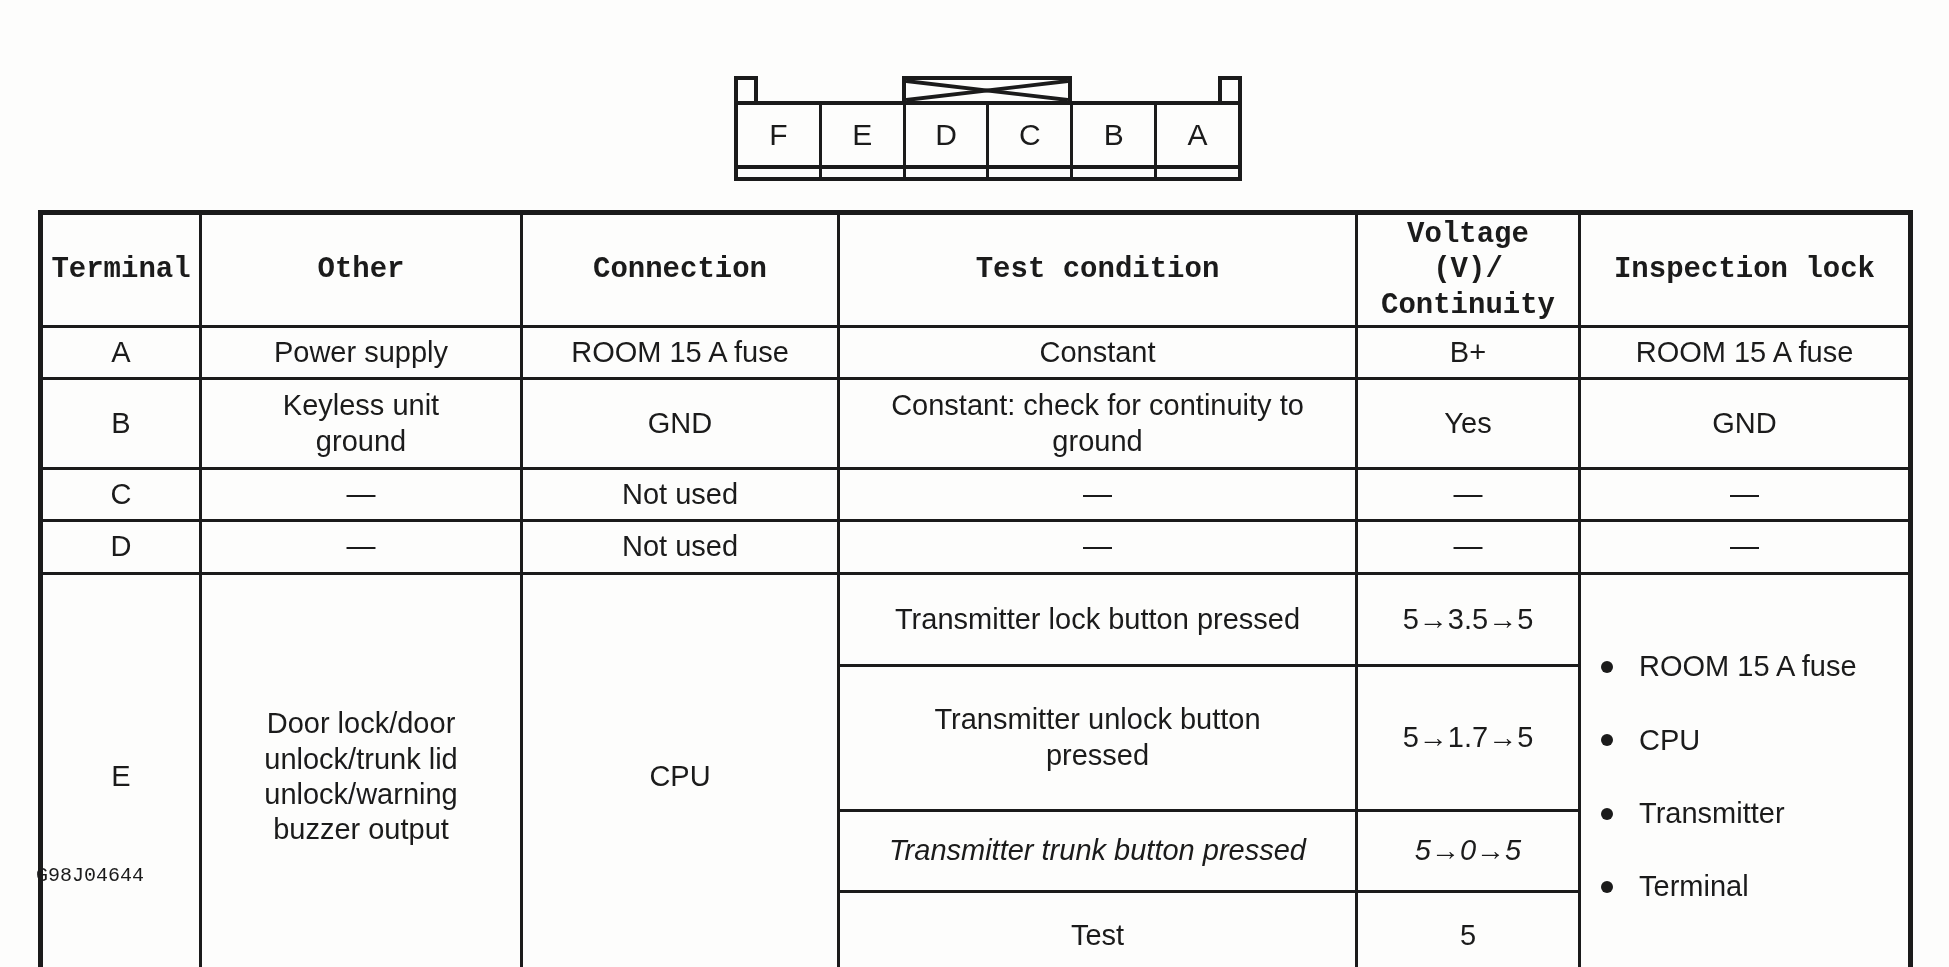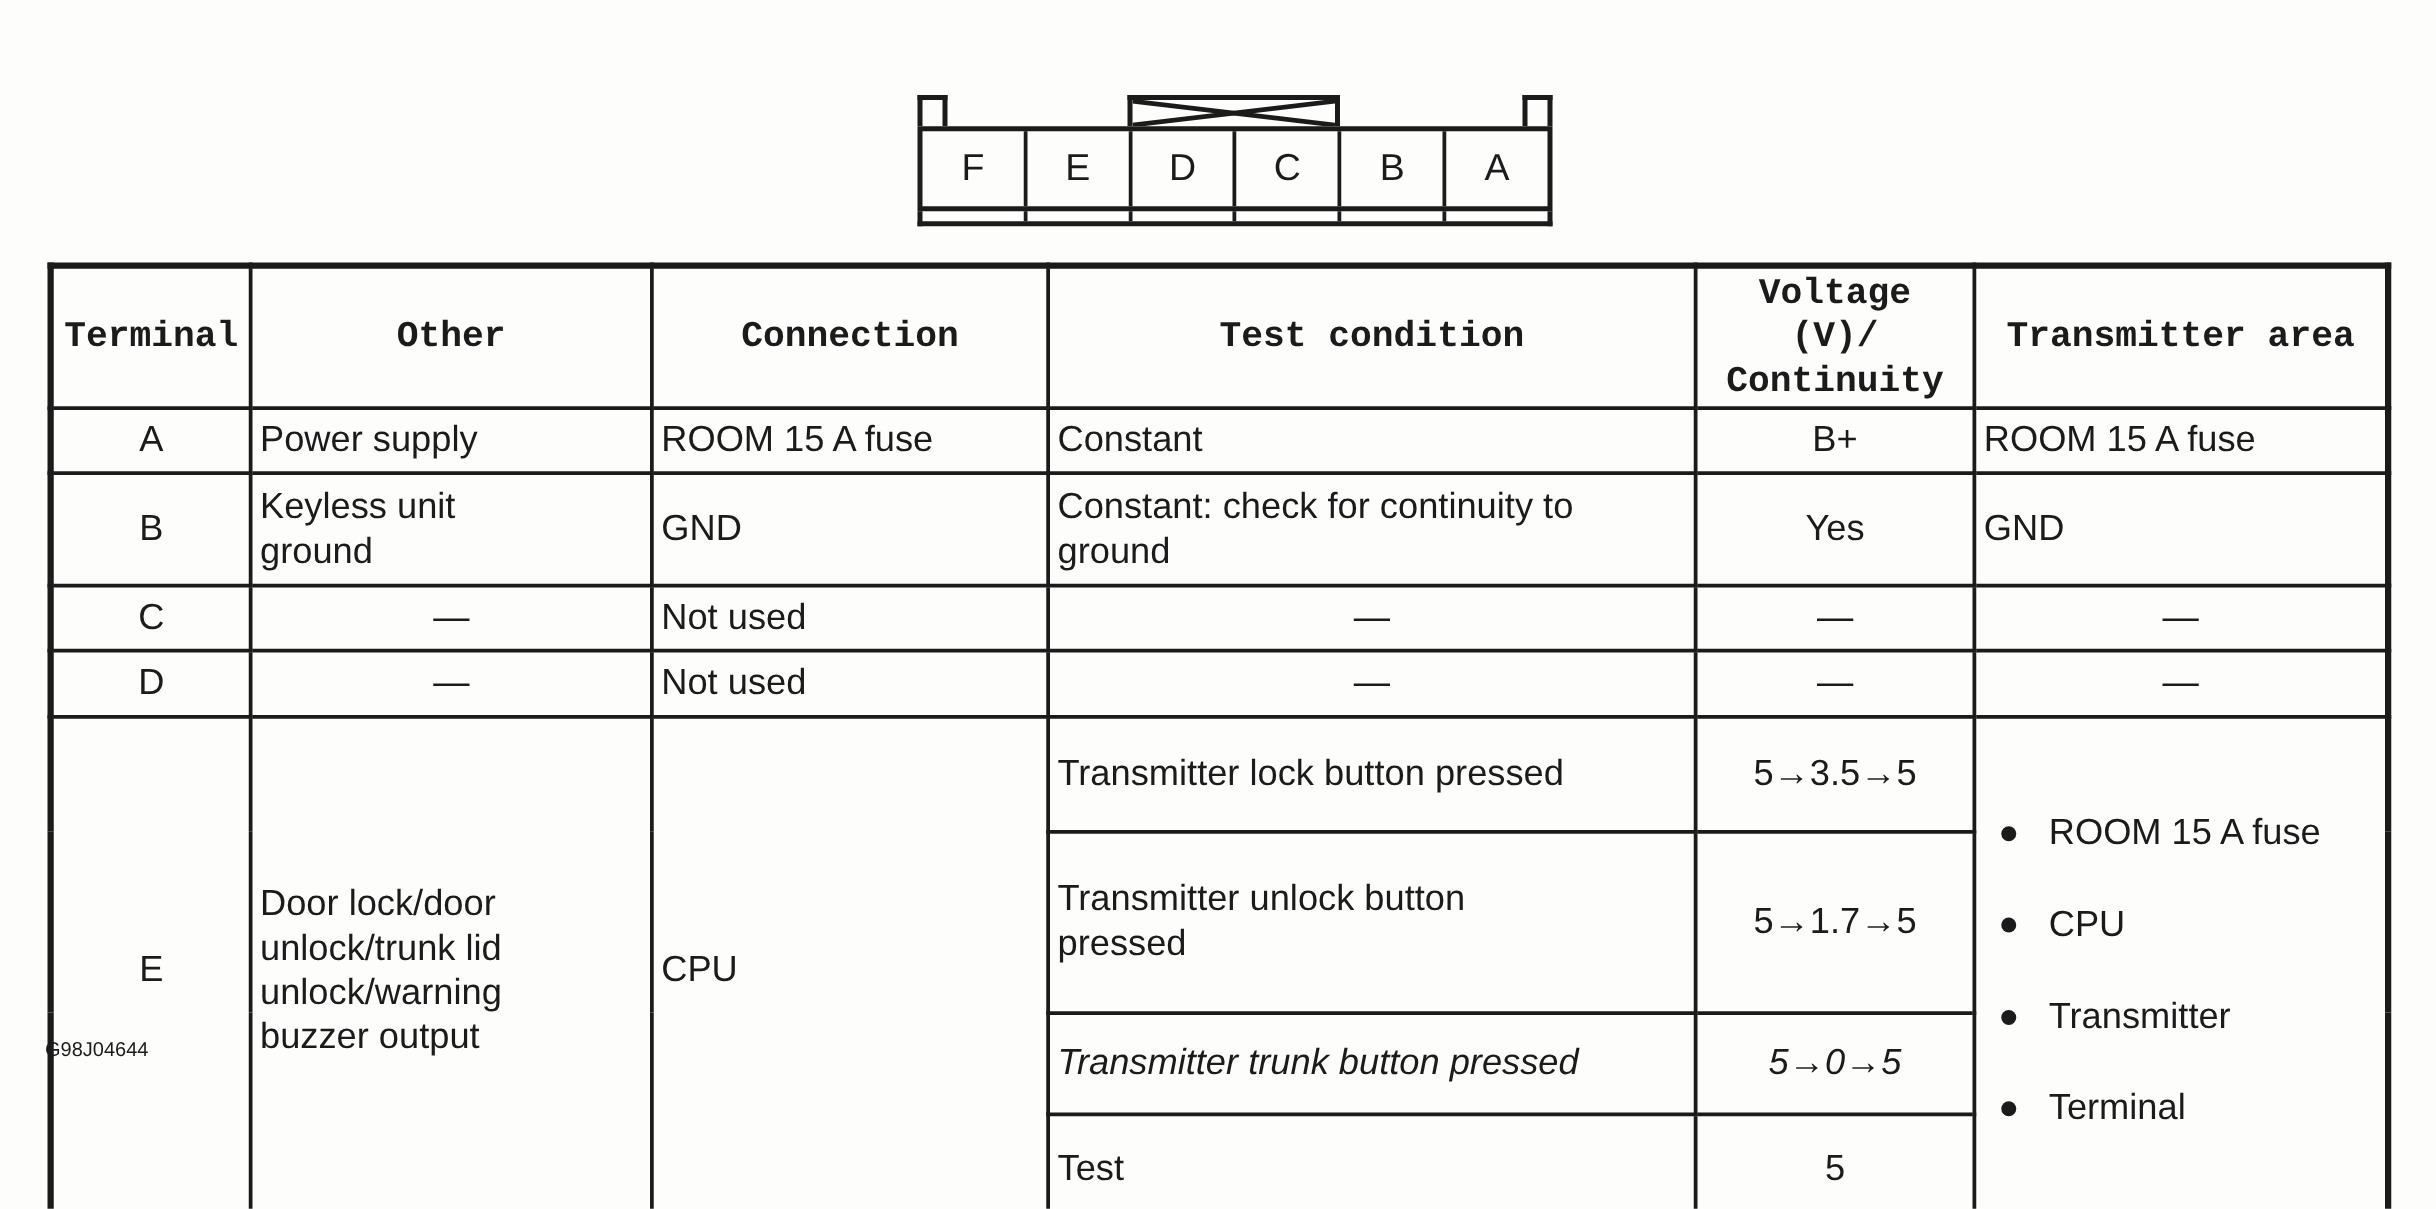--- a/index.html
+++ b/index.html
@@ -51,42 +51,42 @@
   table.spec td, table.spec th{
     border:3px solid var(--ink);
     vertical-align:middle;
     padding:2px 6px;
     white-space:pre-line;
     font-weight:normal;
     overflow:hidden;
   }
   table.spec th{ font-weight:bold; text-align:center; }
   td.ct{ text-align:center; padding:2px 2px; }
-  td.cl{ text-align:left; padding-left:13px; }
+  td.cl{ text-align:center; padding-left:13px; }
   tr.r-head{ height:88px;font-family:Liberation Mono, monospace; }
   tr.r-a{ height:52px; }
   tr.r-b{ height:90px; }
   tr.r-c{ height:52px; }
   tr.r-d{ height:53px; }
   tr.r-e1{ height:58px; }
   tr.r-e2{ height:92px; }
   tr.r-e3{ height:52px;font-style:italic; }
   tr.r-e4{ height:56px; }
   tr.r-f{ height:50px; }
 
   
   .blist{ padding-left:14px; }
   .bitem{ display:flex; align-items:center; height:38px; }
   .bdot{
     width:12px; height:12px; border-radius:50%;
     background:var(--ink); flex:0 0 12px; margin-right:26px;
   }
 
   
-  .figcode{ position:absolute; left:36px; top:832px; font-size:16px; }
+  .figcode{ position:absolute; left:36px; top:864px; font-size:20px;font-family:Liberation Mono, monospace; }
 </style>
 </head>
 <body>
 
 <div class="connector">
   <div class="conn-tab conn-tab-left"></div>
   <div class="conn-tab conn-tab-center">
     <svg viewBox="0 0 170 22" preserveAspectRatio="none">
       <line x1="0" y1="1" x2="170" y2="21" stroke="#1b1b1b" stroke-width="4"></line>
       <line x1="0" y1="21" x2="170" y2="1" stroke="#1b1b1b" stroke-width="4"></line>
@@ -124,21 +124,21 @@
   </colgroup>
 
   <tbody>
       <tr class="r-head">
     <th>Terminal</th>
     <th>Other</th>
     <th>Connection</th>
     <th>Test condition</th>
     <th>Voltage (V)/
 Continuity</th>
-    <th>Transmitter area</th>
+    <th>Inspection lock</th>
   </tr>
 
   <tr class="r-a">
     <td class="ct">A</td>
     <td class="cl">Power supply</td>
     <td class="cl">ROOM 15 A fuse</td>
     <td class="cl">Constant</td>
     <td class="ct">B+</td>
     <td class="cl">ROOM 15 A fuse</td>
   </tr>

